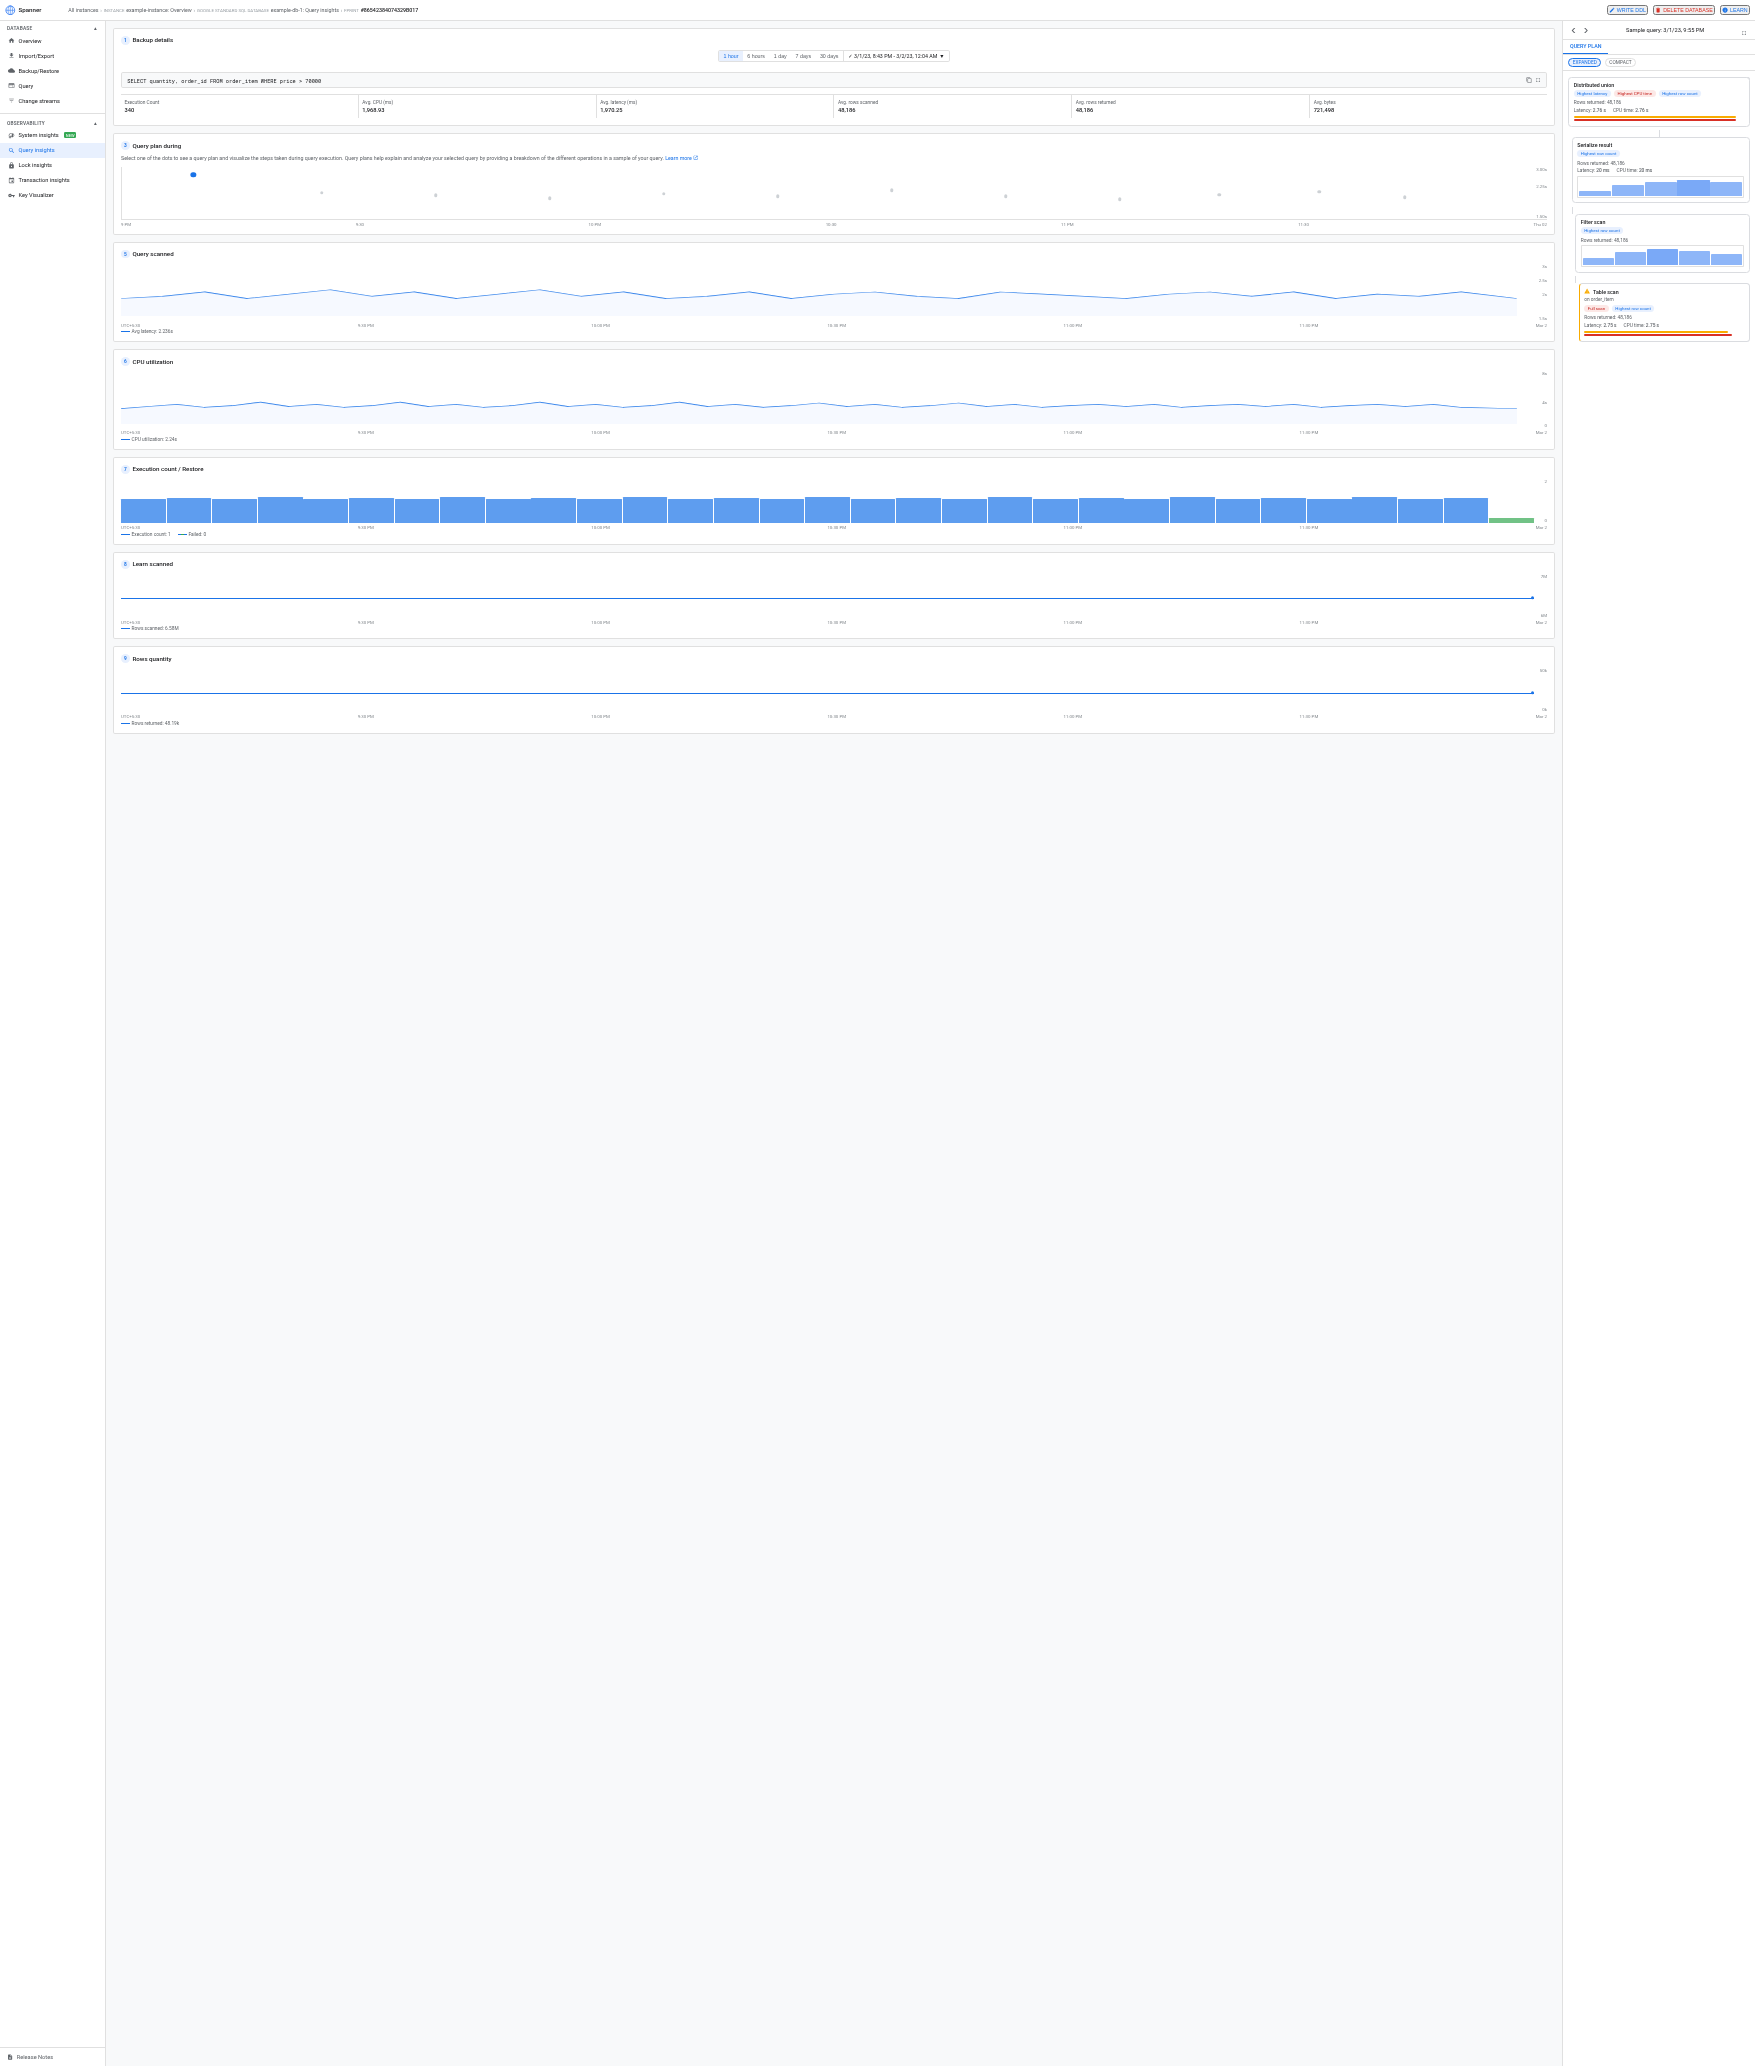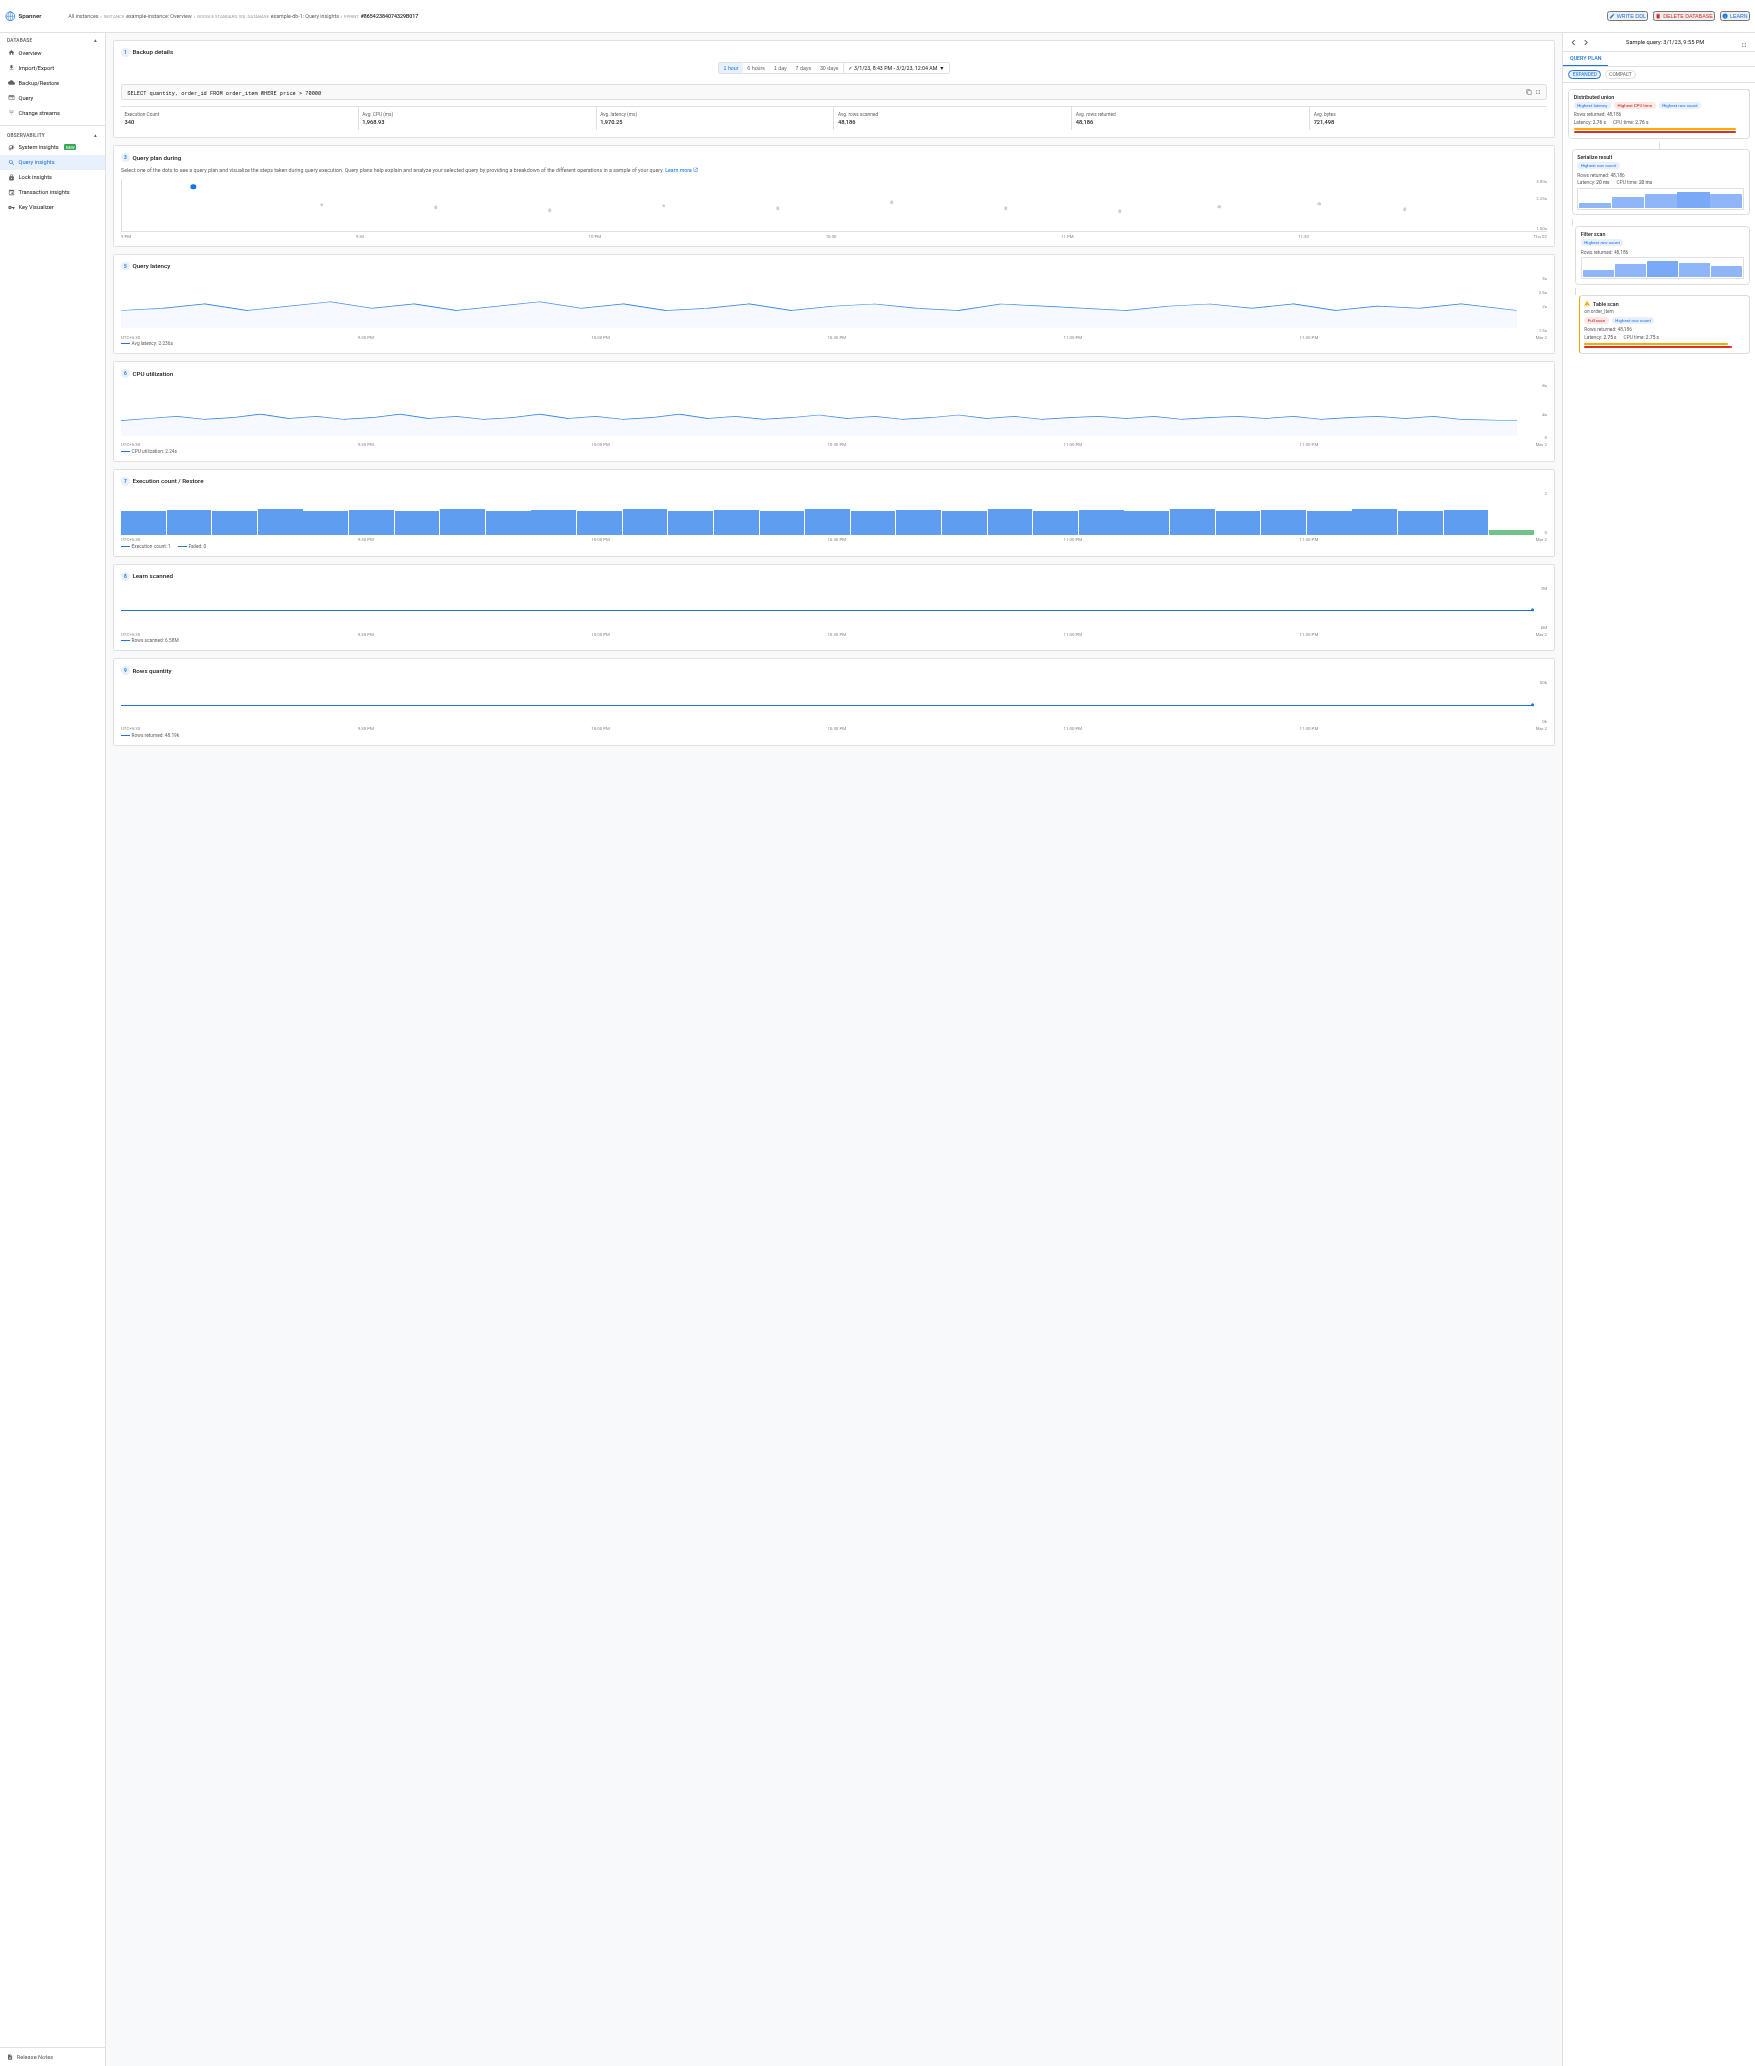--- a/index.html
+++ b/index.html
@@ -1,19 +1,19 @@
 <!DOCTYPE html>
 <html style="font-size:7px"><head>
   <meta charset="utf-8">
   <style>
     * { box-sizing: border-box; margin: 0; padding: 0; }
     body { font-family: 'Google Sans', Roboto, Arial, sans-serif; font-size: 5.3px; color: #202124; background: #f8f9fa; display: flex; flex-direction: column; height: 100vh; overflow: hidden; }
 
     
-    .topbar { display: flex; align-items: center; height: 33px; background: #fff; border-bottom: 0.4px solid #e0e0e0; padding: 0 5.3px; gap: 10px; flex-shrink: 0; }
+    .topbar { display: flex; align-items: center; height: 21px; background: #fff; border-bottom: 0.4px solid #e0e0e0; padding: 0 5.3px; gap: 10px; flex-shrink: 0; }
     .logo { display: flex; align-items: center; gap: 2.6px; font-size: 6.2px; font-weight: 500; color: #202124; width: 53px; flex-shrink: 0; }
     .logo-icon { width: 10.6px; height: 10.6px; }
     .breadcrumb { display: flex; align-items: center; gap: 1.8px; font-size: 5.3px; color: #5f6368; flex: 1; }
     .breadcrumb span { cursor: pointer; }
     .breadcrumb .sep { color: #9aa0a6; }
     .breadcrumb .current { color: #202124; font-weight: 500; }
     .topbar-actions { display: flex; align-items: center; gap: 5.3px; margin-left: auto; }
     .topbar-btn { display: flex; align-items: center; gap: 1.8px; font-size: 5.3px; color: #1a73e8; cursor: pointer; font-weight: 500; }
     .topbar-btn.delete { color: #d93025; }
 
@@ -363,21 +363,21 @@
           <span>10:30</span>
           <span>11 PM</span>
           <span>11:30</span>
           <span>Thu 02</span>
         </div>
       </div>
 
       <div class="section-card">
         <div class="section-title">
           <span class="section-number">5</span>
-          <span>Query latency</span>
+          <span>Query scanned</span>
         </div>
         <div style="position:relative; height:57px;">
           <span style="position:absolute;right:0;top:0;font-size:4.4px;color:#80868b;">3s</span>
           <span style="position:absolute;right:0;top:25%;font-size:4.4px;color:#80868b;">2.5s</span>
           <span style="position:absolute;right:0;top:50%;font-size:4.4px;color:#80868b;">2s</span>
           <span style="position:absolute;right:0;bottom:0;font-size:4.4px;color:#80868b;">1.5s</span>
           <svg width="calc(100% - 30px)" height="48" viewBox="0 0 500 110" preserveAspectRatio="none" style="position:absolute;left:0;top:4.4px;">
             <polyline points="0,70 15,65 30,55 45,70 60,60 75,50 90,65 105,55 120,70 135,60 150,50 165,65 180,55 195,70 210,65 225,55 240,70 255,60 270,55 285,65 300,70 315,55 330,60 345,65 360,70 375,60 390,55 405,65 420,55 435,70 450,60 465,65 480,55 500,70" fill="none" stroke="#1a73e8" stroke-width="1.5"></polyline>
             <path d="M0,70 15,65 30,55 45,70 60,60 75,50 90,65 105,55 120,70 135,60 150,50 165,65 180,55 195,70 210,65 225,55 240,70 255,60 270,55 285,65 300,70 315,55 330,60 345,65 360,70 375,60 390,55 405,65 420,55 435,70 450,60 465,65 480,55 500,70 V110 H0 Z" fill="#e8f0fe" opacity="0.4"></path>
           </svg>

